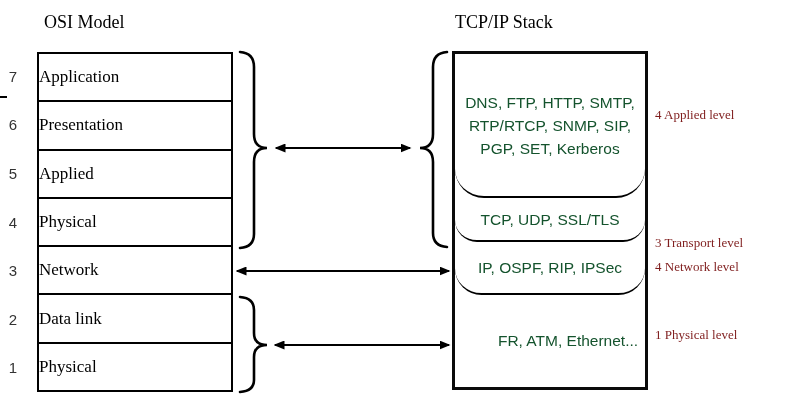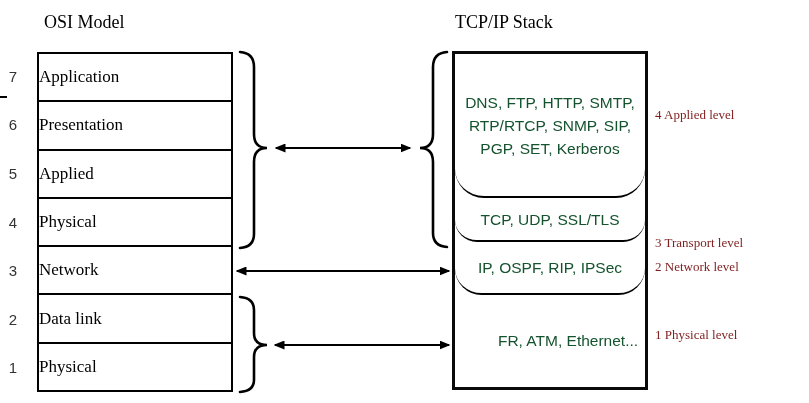--- a/index.html
+++ b/index.html
@@ -165,21 +165,21 @@
     <div class="tcp-row tcp-row-applied">DNS, FTP, HTTP, SMTP,
 RTP/RTCP, SNMP, SIP,
 PGP, SET, Kerberos</div>
     <div class="tcp-row tcp-row-transport">TCP, UDP, SSL/TLS</div>
     <div class="tcp-row tcp-row-network">IP, OSPF, RIP, IPSec</div>
     <div class="tcp-row tcp-row-physical">FR, ATM, Ethernet...</div>
   </div>
 
   <div class="level-label level-label-4">4 Applied level</div>
   <div class="level-label level-label-3">3 Transport level</div>
-  <div class="level-label level-label-2">2 Network level</div>
+  <div class="level-label level-label-2">4 Network level</div>
   <div class="level-label level-label-1">1 Physical level</div>
 
   <svg class="overlay" viewBox="0 0 809 403" xmlns="http://www.w3.org/2000/svg">
     <defs>
       <marker id="ah" markerWidth="11" markerHeight="9" refX="9.5" refY="4.5" orient="auto-start-reverse" markerUnits="userSpaceOnUse">
         <path d="M0,0 L11,4.5 L0,9 z" fill="#000000"></path>
       </marker>
     </defs>
 
     <path d="M 240,52 Q 254,53 254,67 L 254,134 Q 254,148 267,148 Q 254,148 254,162 L 254,234 Q 254,247 240,248" fill="none" stroke="#000000" stroke-width="2.6" stroke-linecap="round"></path>

